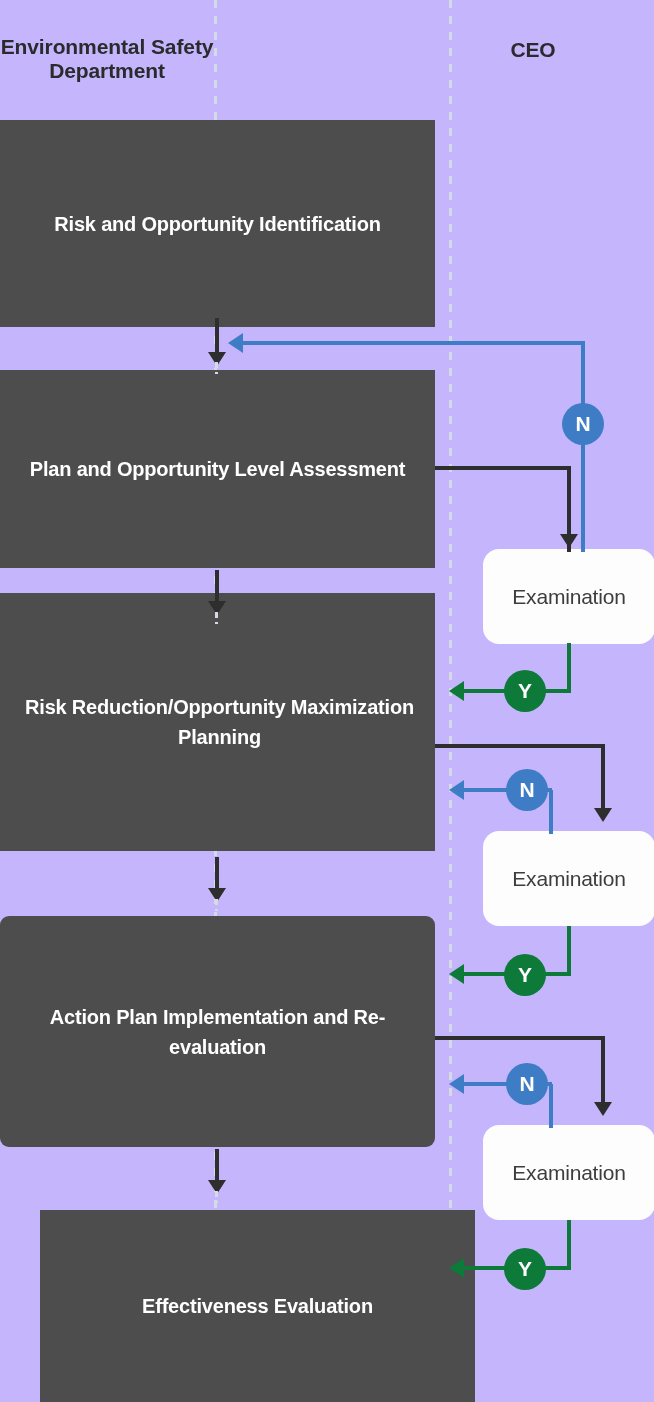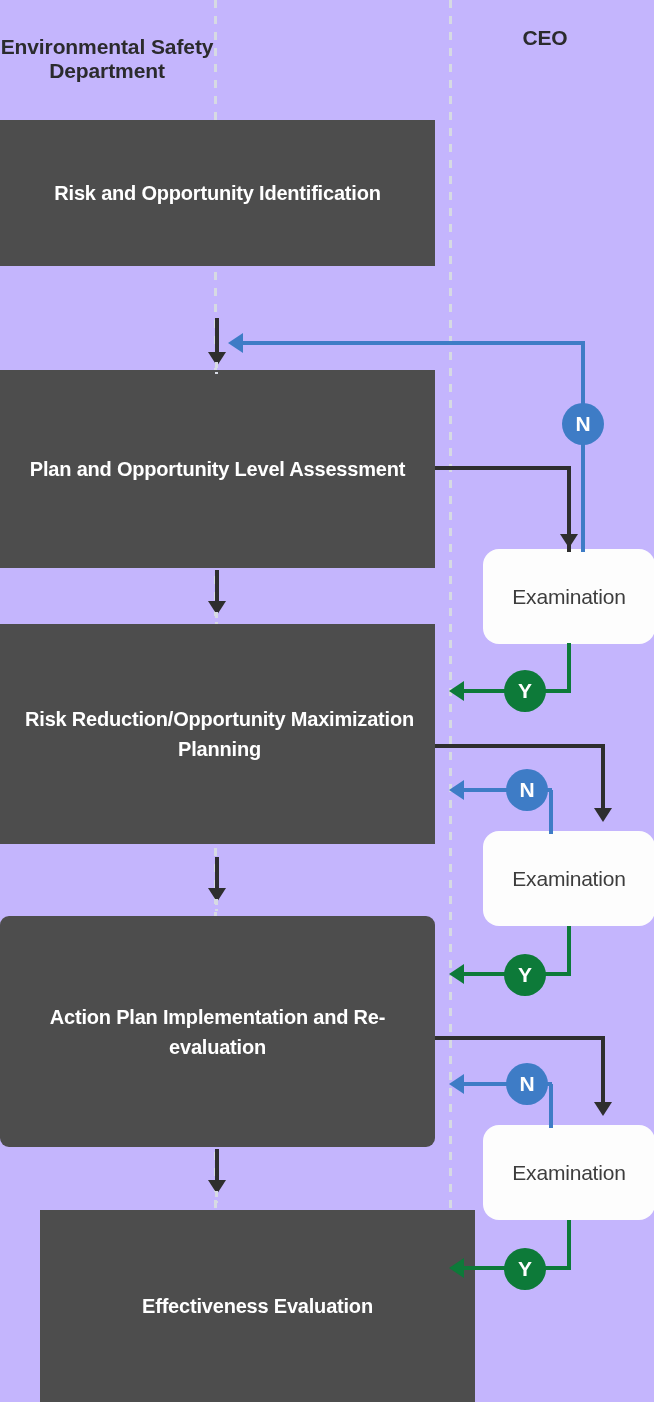--- a/index.html
+++ b/index.html
@@ -39,21 +39,21 @@
     justify-content: center;
     text-align: center;
     color: #2b2b2d;
     font-size: 21px;
     font-weight: bold;
     line-height: 1.12;
     letter-spacing: -0.1px;
   }
   #lane-header-0 { left: 0px;   width: 214px; }
   #lane-header-1 { left: 217px; width: 232px; }
-  #lane-header-2 { left: 444px; width: 202px; align-items: flex-start; padding-top: 26px; box-sizing: border-box; }
+  #lane-header-2 { left: 432px; width: 202px; align-items: flex-start; padding-top: 38px; box-sizing: border-box; }
 
   
   .process-box {
     position: absolute;
     left: 0px;
     width: 435px;
     background: #4d4d4d;
     color: #ffffff;
     display: flex;
     align-items: center;
@@ -138,23 +138,23 @@
 <body>
 
 <div id="stage">
 
   <div class="lane-divider" id="divider-1"></div>
   <div class="lane-divider" id="divider-2"></div>
 
   <div class="lane-header" id="lane-header-0">Environmental Safety Department</div>
   <div class="lane-header" id="lane-header-2">CEO</div>
 
-  <div class="process-box" style="top:120px; height:146px;">Risk and Opportunity Identification</div>
+  <div class="process-box" style="top:120px; height:207px;">Risk and Opportunity Identification</div>
   <div class="process-box" style="top:370px; height:198px;">Plan and Opportunity Level Assessment</div>
-  <div class="process-box" style="top:624px; height:220px;padding-left:18px;">Risk Reduction/Opportunity Maximization Planning</div>
+  <div class="process-box" style="top:593px; height:258px;padding-left:18px;">Risk Reduction/Opportunity Maximization Planning</div>
   <div class="process-box" style="top:916px; height:231px;border-radius:9px;">Action Plan Implementation and Re-evaluation</div>
   <div class="process-box" style="top:1210px; height:192px;margin-left:40px;">Effectiveness Evaluation</div>
 
   <div class="exam-box" style="top:549px;">Examination</div>
   <div class="exam-box" style="top:831px;">Examination</div>
   <div class="exam-box" style="top:1125px;">Examination</div>
 
   <div class="vline c-dark" style="left:215px; top:318px; height:38px;"></div>
   <div class="arrow-down c-dark" style="left:208px; top:352px;"></div>
   <div class="tick" style="left:215px; top:362px;"></div>

